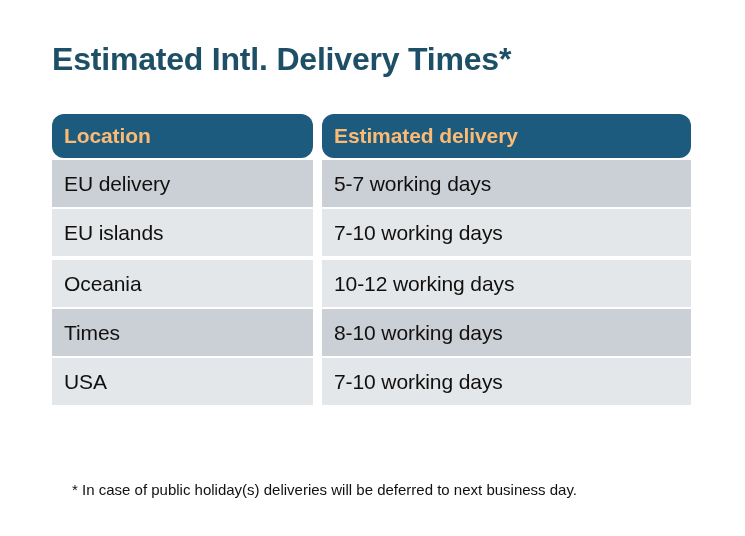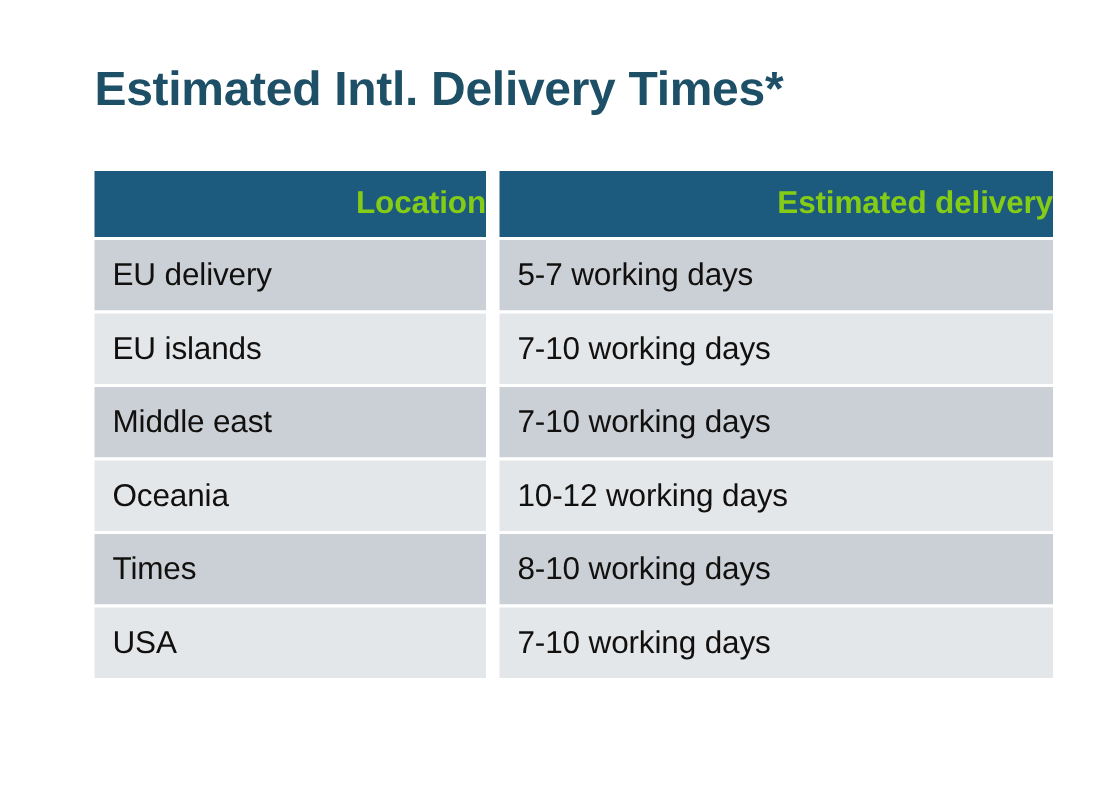--- a/index.html
+++ b/index.html
@@ -11,21 +11,21 @@
     width: 745px;
     height: 536px;
     font-family: "Liberation Sans", sans-serif;
     -webkit-font-smoothing: antialiased;
     overflow: hidden;
     position: relative;
   }
 
   .page {
     position: absolute;
-    left: 11px; top: 0;
+    left: 0; top: 0;
     width: 589px;
     height: 536px;
     background: #ffffff;
   }
 
   .page-title {
     position: absolute;
     left: 52px;
     top: 38px;
     font-size: 32px;
@@ -40,30 +40,31 @@
     position: absolute;
     left: 52px;
     top: 114px;
     width: 639px;
     border-collapse: separate;
     border-spacing: 0;
   }
 
   .delivery-table tr.header-row th {
     background: #1d5b7e;
-    color: #84cc16;
+    color: #fdba74;
     font-size: 21px;
     font-weight: 700;
-    text-align: right;
+    text-align: left;
     height: 44px;
     padding: 0 0 0 12px;
     vertical-align: middle;
     line-height: 44px;
     letter-spacing: -0.1px;
     box-sizing: border-box;
+    border-radius: 12px;
   }
 
   .delivery-table td {
     font-size: 21px;
     font-weight: 400;
     color: #12100e;
     height: 47px;
     padding: 0 0 0 12px;
     vertical-align: middle;
     line-height: 47px;
@@ -142,25 +143,20 @@
         <td class="col-gap"></td>
         <td class="cell-body">7-10 working days</td>
       </tr>
 
       <tr class="spacer-row">
         <td></td>
         <td class="col-gap"></td>
         <td></td>
       </tr>
 
-      <tr class="row-dark">
-        <td class="cell-body">Middle east</td>
-        <td class="col-gap"></td>
-        <td class="cell-body">7-10 working days</td>
-      </tr>
 
       <tr class="spacer-row">
         <td></td>
         <td class="col-gap"></td>
         <td></td>
       </tr>
 
       <tr class="row-light">
         <td class="cell-body">Oceania</td>
         <td class="col-gap"></td>
@@ -187,14 +183,15 @@
 
       <tr class="row-light">
         <td class="cell-body">USA</td>
         <td class="col-gap"></td>
         <td class="cell-body">7-10 working days</td>
       </tr>
 
     </tbody>
   </table>
 
+  <div class="footnote">* In case of public holiday(s) deliveries will be deferred to next business day.</div>
 
 </div>
 
 </body></html>

